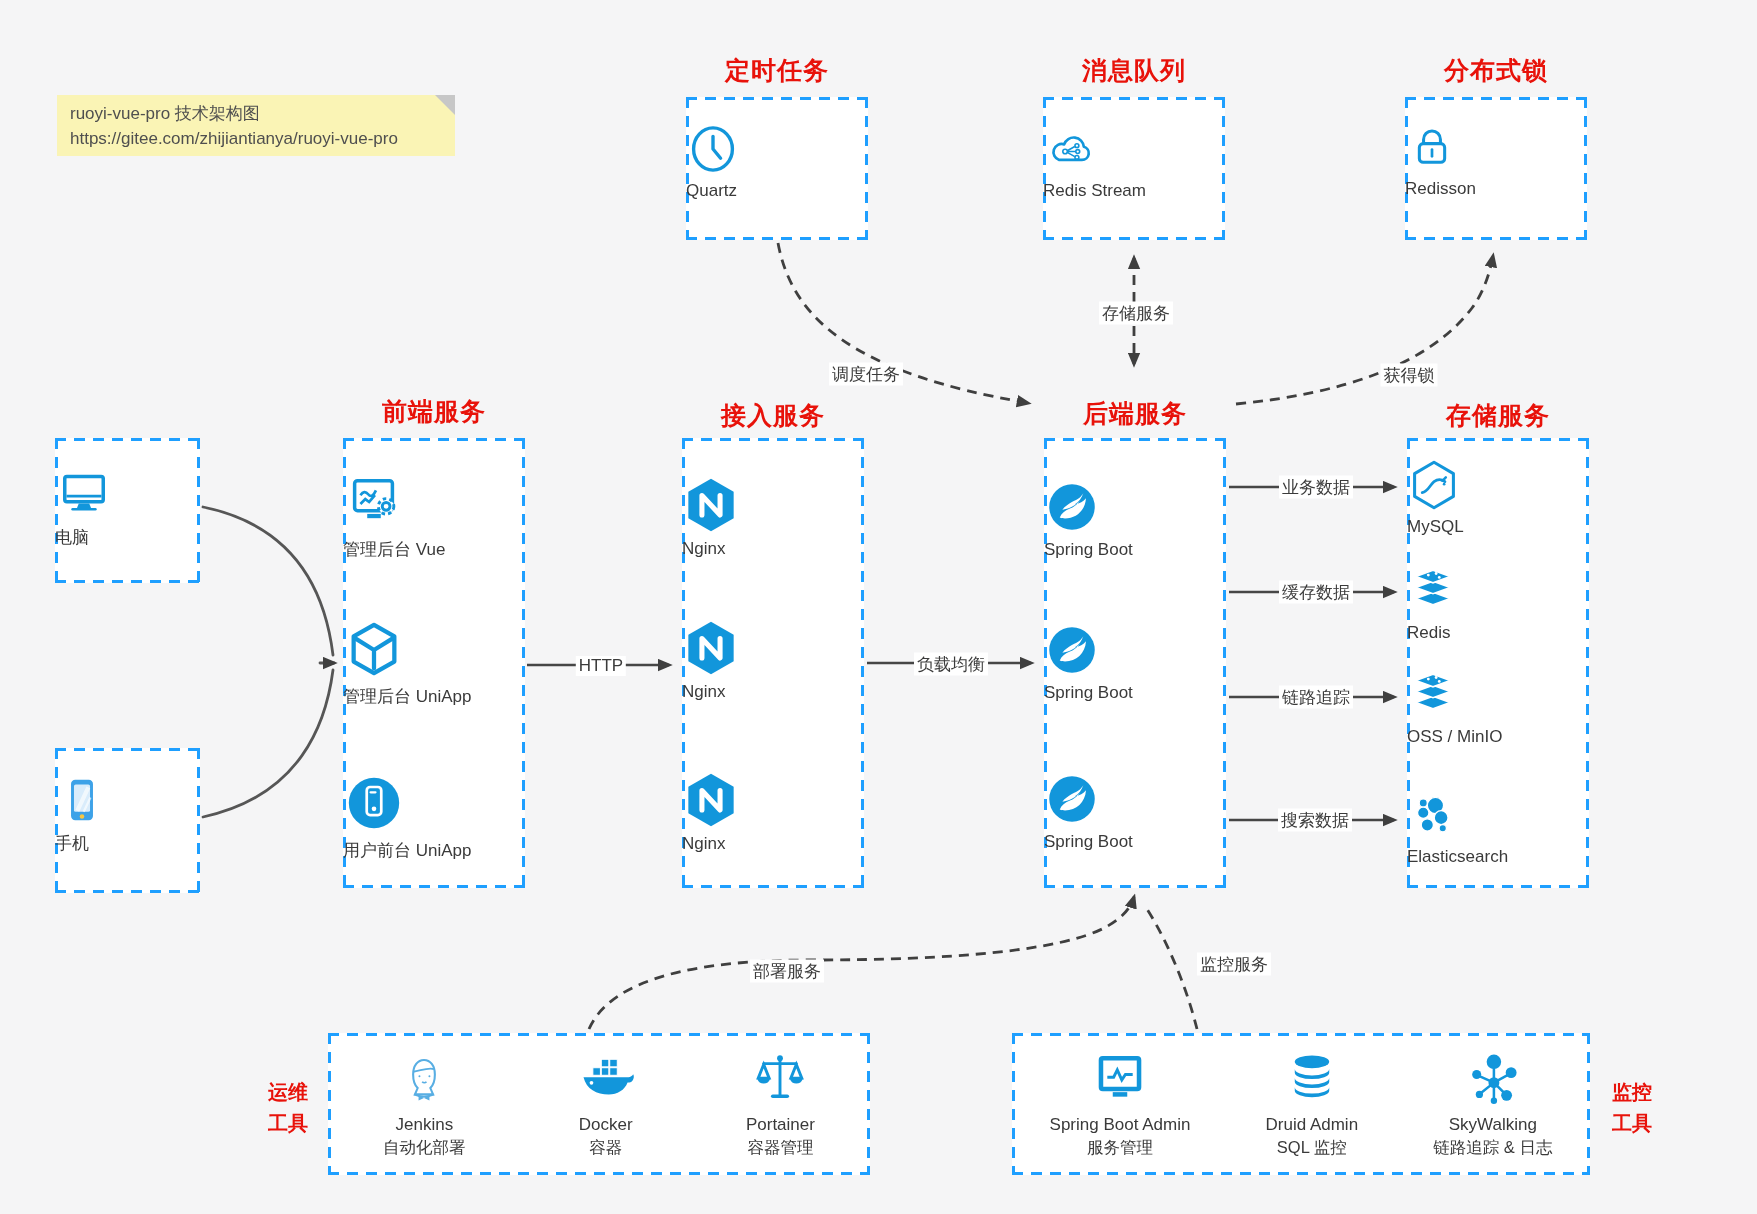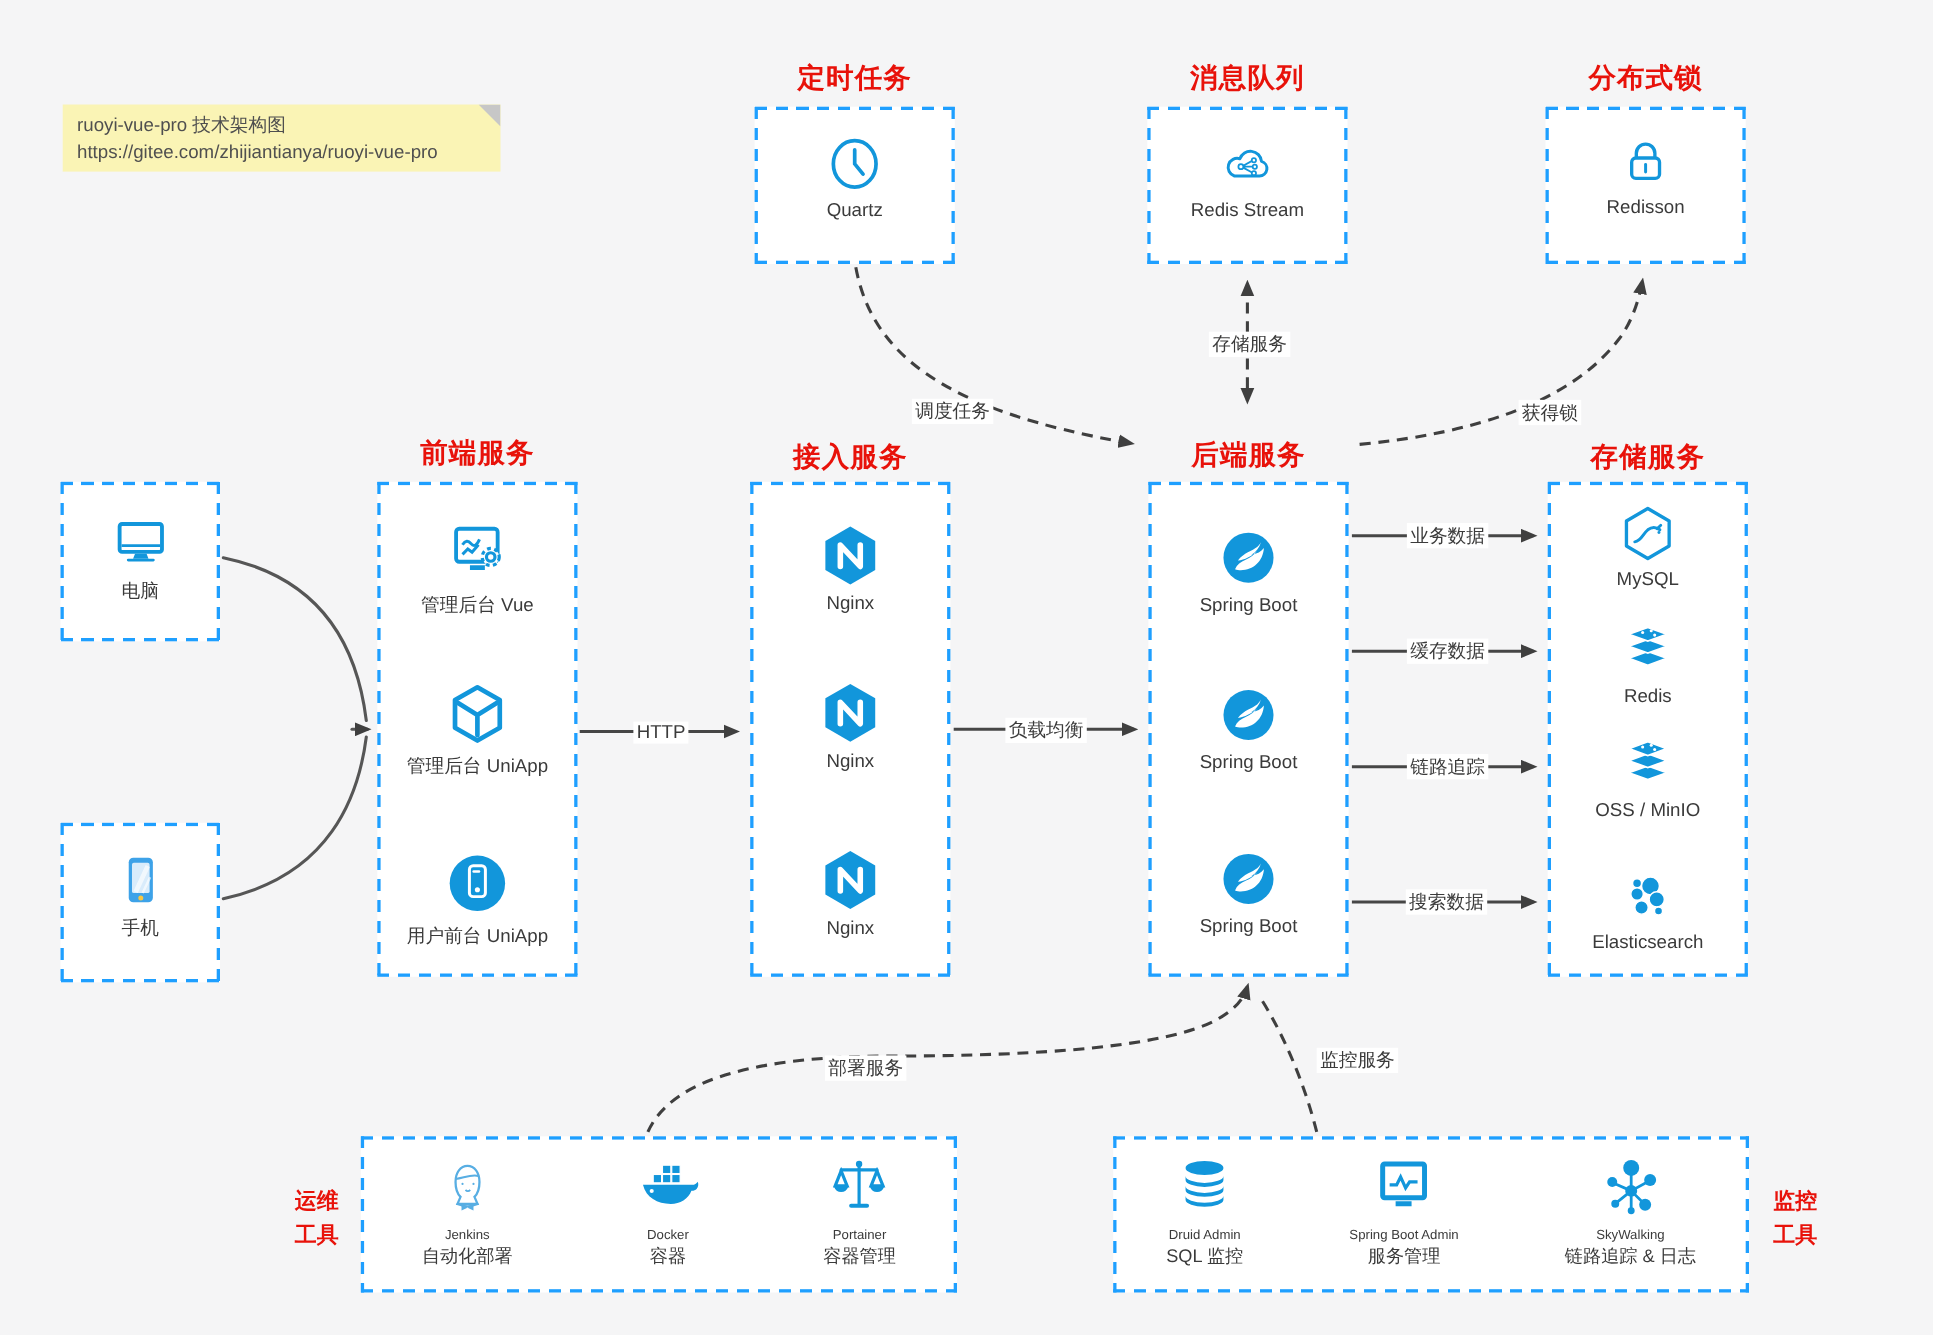--- a/index.html
+++ b/index.html
@@ -17,34 +17,34 @@
     background-image:
       repeating-linear-gradient(90deg,var(--bblue) 0 11px,transparent 11px 19px),
       repeating-linear-gradient(90deg,var(--bblue) 0 11px,transparent 11px 19px),
       repeating-linear-gradient(180deg,var(--bblue) 0 11px,transparent 11px 19px),
       repeating-linear-gradient(180deg,var(--bblue) 0 11px,transparent 11px 19px);
     background-size:100% 3px,100% 3px,3px 100%,3px 100%;
     background-position:0 0,0 100%,0 0,100% 0;
     background-repeat:no-repeat;
   }
   .rtitle{position:absolute;font-size:25px;font-weight:bold;color:var(--red);text-align:center;letter-spacing:1px;}
-  .node{position:absolute;left:0;width:100%;text-align:center;}
+  .node{position:absolute;left:0;width:100%;}
   .nlabel{font-size:17px;color:#3a3a3a;margin-top:5px;white-space:nowrap;}
   .elabel{position:absolute;transform:translate(-50%,-50%);background:#fff;padding:0 3px;
           font-size:17px;color:#3b3b3b;white-space:nowrap;z-index:5;}
   .sidelabel{position:absolute;width:72px;text-align:center;font-size:20px;font-weight:bold;
              color:var(--red);line-height:31px;}
   .wires{position:absolute;left:0;top:0;pointer-events:none;z-index:3;}
 
   .note{position:absolute;left:57px;top:95px;width:398px;height:61px;background:var(--notebg);
         padding:7px 13px;font-size:17px;color:#4f4f4f;line-height:1.45;}
   .note .fold{position:absolute;right:0;top:0;}
 
   .hrow{position:absolute;left:0;right:0;display:flex;justify-content:space-around;text-align:center;}
-  .bcell .bname{font-size:12px;color:#3a3a3a;margin-top:6px;white-space:nowrap;}
+  .bcell .bname{font-size:17px;color:#3a3a3a;margin-top:6px;white-space:nowrap;}
   .bcell .bdesc{font-size:16.5px;color:#3a3a3a;margin-top:2px;white-space:nowrap;}
   svg.ic{display:inline-block;vertical-align:top;}
 </style>
 </head>
 <body>
 
 <div class="canvas">
 
   <svg class="wires" width="1757" height="1214">
     <defs>
@@ -347,40 +347,40 @@
         <div class="bname">Portainer</div>
         <div class="bdesc">容器管理</div>
       </div>
     </div>
   </div>
 
   <div class="dbox" style="left:1012px;top:1033px;width:578px;height:142px">
     <div class="hrow" style="top:16px">
       <div class="bcell">
         <svg class="ic" viewBox="0 0 64 64" width="58" height="60">
+          <g stroke="var(--blue)" fill="none">
+            <rect x="11" y="9" width="42" height="34" rx="2" stroke-width="5"></rect>
+            <path d="M18 30h7l4-8 5 11 4-6h8" stroke-width="3.2"></path>
+            <path d="M24 49h16" stroke-width="5"></path>
+          </g>
+        </svg>
+        <div class="bname">Spring Boot Admin</div>
+        <div class="bdesc">服务管理</div>
+      </div>
+      <div class="bcell">
+        <svg class="ic" viewBox="0 0 64 64" width="58" height="60">
           <g fill="var(--blue)">
             <ellipse cx="32" cy="13" rx="19" ry="7"></ellipse>
             <path d="M13 21a19 7 0 0 0 38 0v4a19 7 0 0 1-38 0z"></path>
             <path d="M13 31a19 7 0 0 0 38 0v4a19 7 0 0 1-38 0z"></path>
             <path d="M13 41a19 7 0 0 0 38 0v4a19 7 0 0 1-38 0z"></path>
           </g>
         </svg>
         <div class="bname">Druid Admin</div>
         <div class="bdesc">SQL 监控</div>
-      </div>
-      <div class="bcell">
-        <svg class="ic" viewBox="0 0 64 64" width="58" height="60">
-          <g stroke="var(--blue)" fill="none">
-            <rect x="11" y="9" width="42" height="34" rx="2" stroke-width="5"></rect>
-            <path d="M18 30h7l4-8 5 11 4-6h8" stroke-width="3.2"></path>
-            <path d="M24 49h16" stroke-width="5"></path>
-          </g>
-        </svg>
-        <div class="bname">Spring Boot Admin</div>
-        <div class="bdesc">服务管理</div>
       </div>
       <div class="bcell">
         <svg class="ic" viewBox="0 0 64 64" width="58" height="60">
           <g stroke="var(--blue)" stroke-width="2.8">
             <path d="M33 36L33 15M33 36L15 28M33 36l18-10M33 36L18 48M33 36l13 13M33 36v18"></path>
           </g>
           <g fill="var(--blue)">
             <circle cx="33" cy="36" r="6"></circle>
               <circle cx="33" cy="13" r="8"></circle>
             <circle cx="14" cy="27" r="5"></circle>

